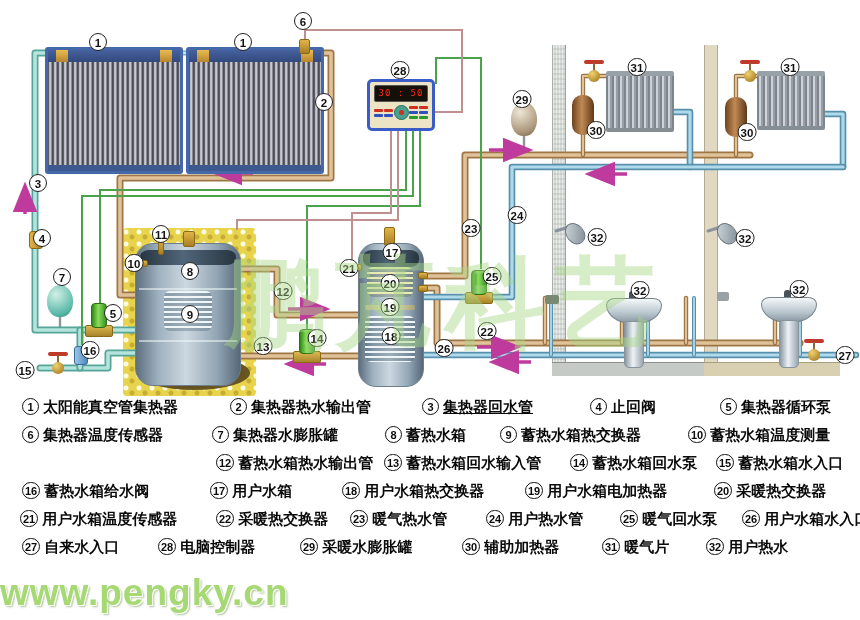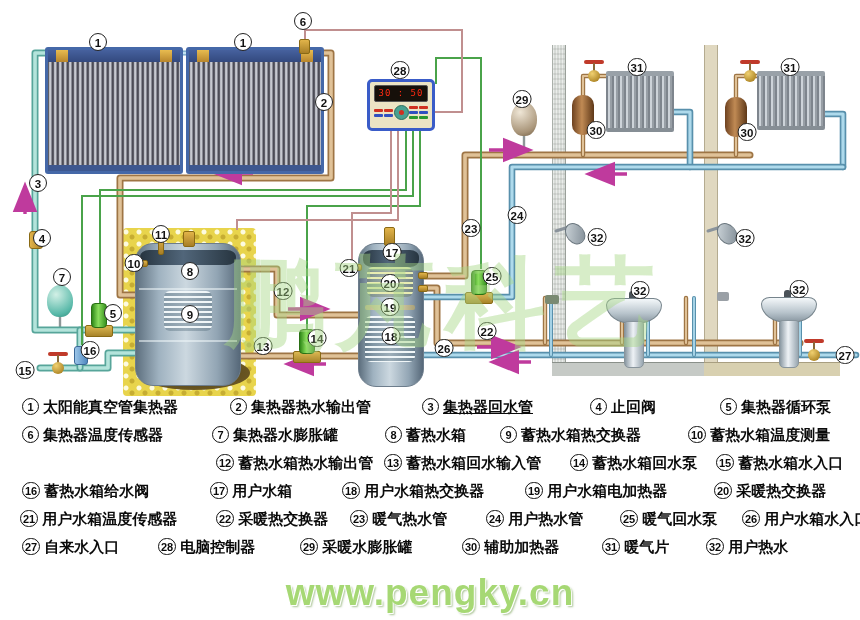--- a/index.html
+++ b/index.html
@@ -99,21 +99,21 @@
   .flow{stroke:#bf3a9d;stroke-width:3.4;fill:none;}
 
   
   .callout{position:absolute;transform:translate(-50%,-50%);min-width:18px;height:18px;line-height:18px;
         padding:0 2px;background:#fff;border:1.4px solid #222;border-radius:10px;box-sizing:border-box;
         font-size:11.5px;font-weight:bold;color:#111;text-align:center;z-index:30;}
 
   
   .wm-center{position:absolute;left:225px;top:238px;font-size:100px;font-weight:bold;letter-spacing:10px;
         color:rgba(166,214,134,.45);z-index:40;pointer-events:none;white-space:nowrap;}
-  .wm-bottom{position:absolute;left:0;right:0;top:572px;text-align:center;font-size:37px;font-weight:bold;
+  .wm-bottom{position:absolute;left:0;right:0;top:572px;font-size:37px;font-weight:bold;
         color:#a6d874;letter-spacing:1px;z-index:40;
         text-shadow:0 0 2px #fff,1px 1px 0 #fff,-1px -1px 0 #fff,2px 2px 2px rgba(90,140,50,.5);}
 
   
   .legend{position:absolute;left:0;top:396px;width:692px;height:164px;}
   .legend-row{position:relative;height:28px;}
   .legend-item{position:absolute;top:2px;white-space:nowrap;font-size:15px;font-weight:bold;color:#0a0a0a;}
   .lnum{display:inline-block;min-width:17px;height:17px;line-height:16px;padding:0 2px;box-sizing:border-box;
         border:1.3px solid #111;border-radius:10px;font-size:11px;text-align:center;vertical-align:1px;
         background:#fff;font-weight:bold;margin-right:4px;}

